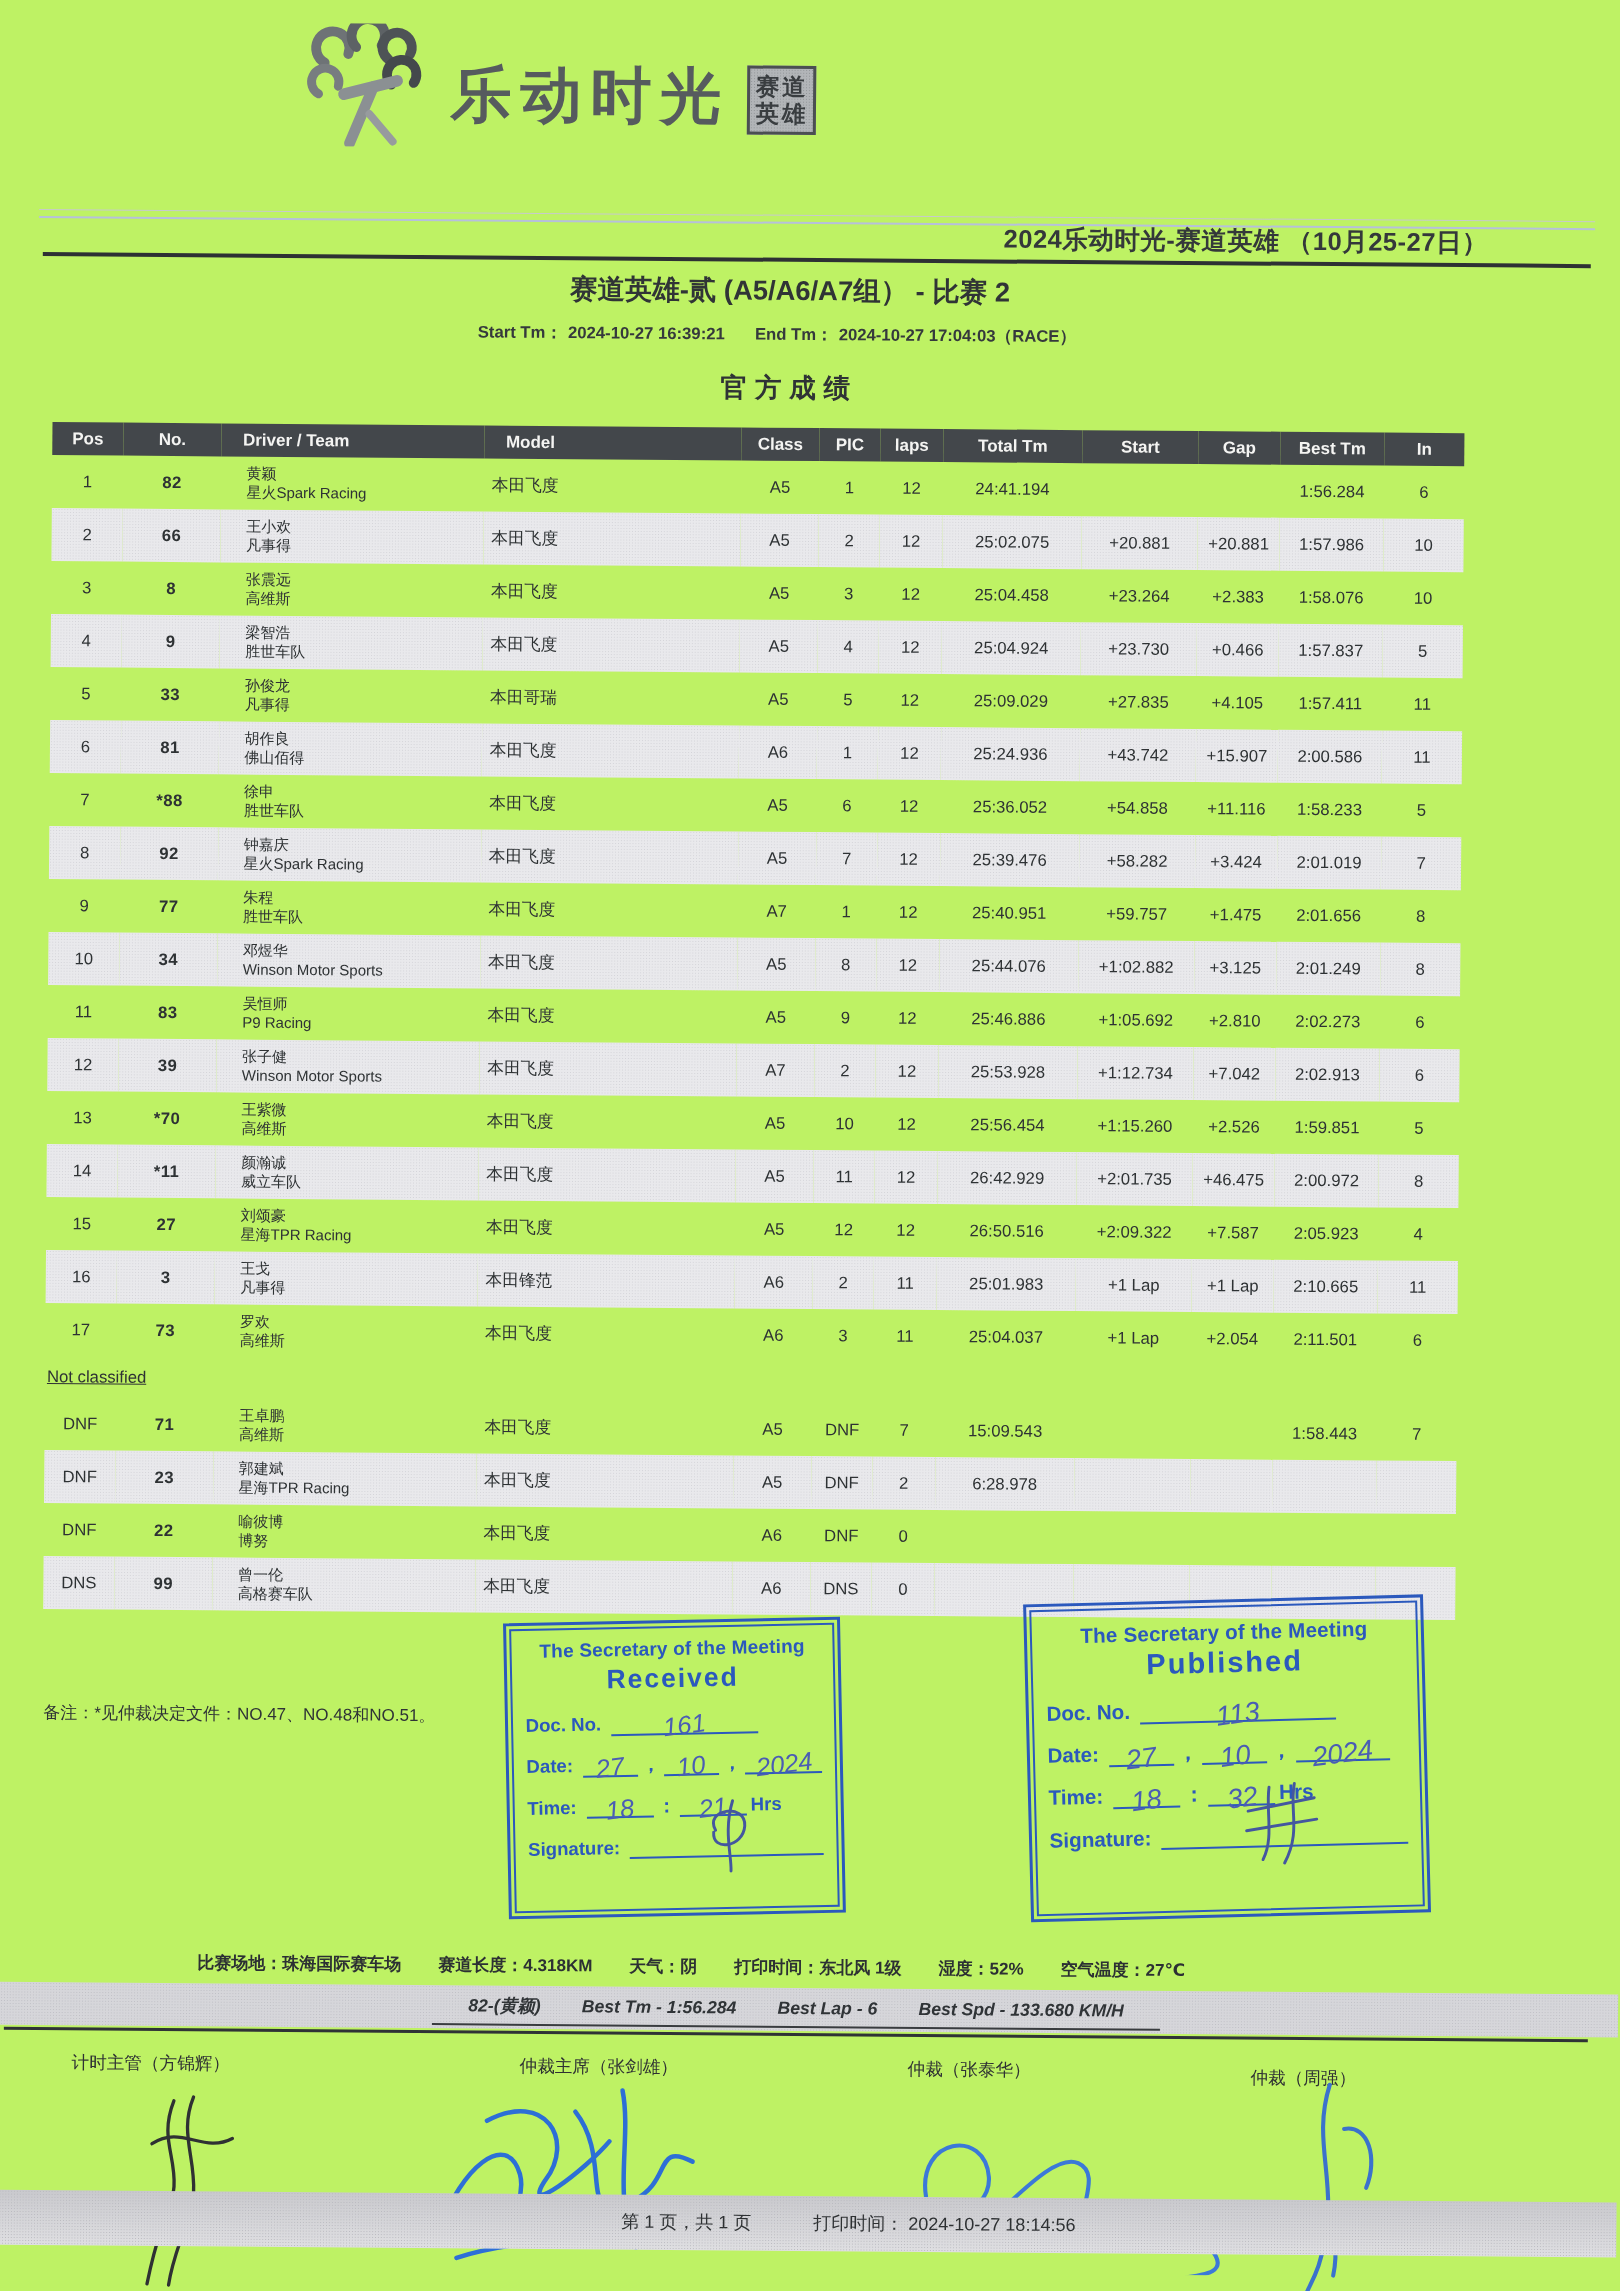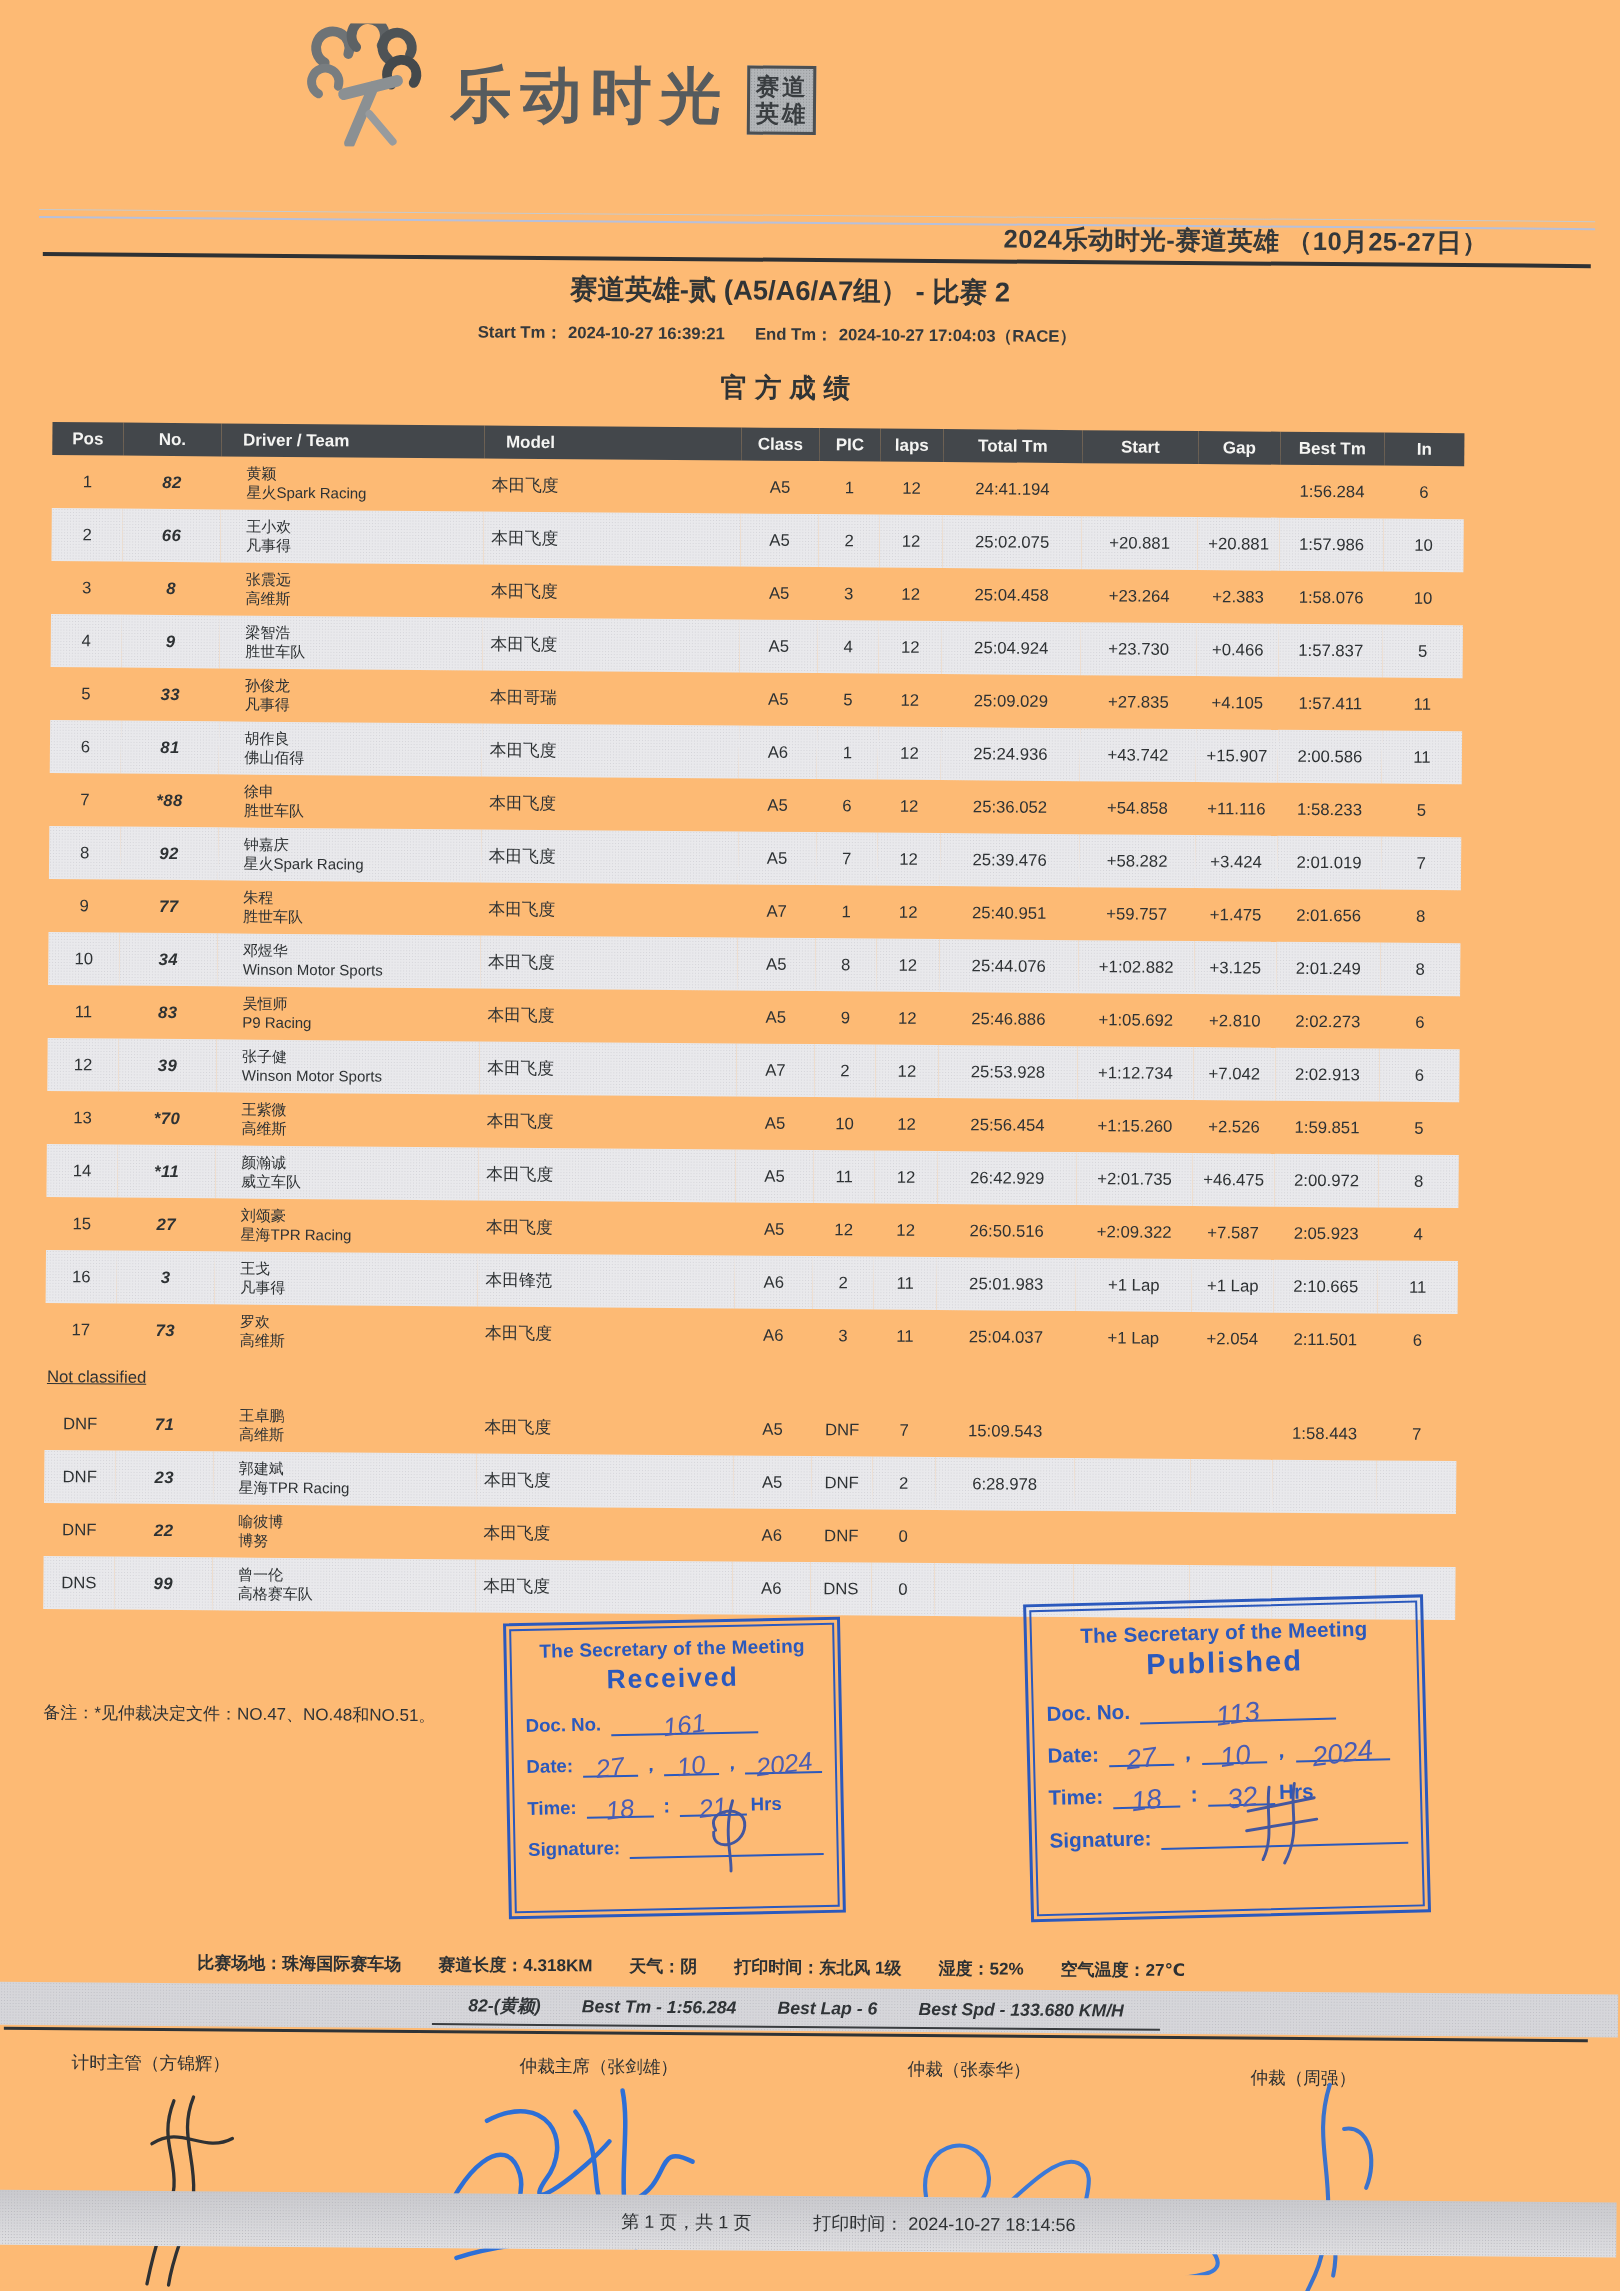--- a/index.html
+++ b/index.html
@@ -1,16 +1,16 @@
 <!DOCTYPE html>
 <html><head>
 <meta charset="utf-8">
 <style>
   html,body{margin:0;padding:0;background:#e9e9e7;}
-  .page{position:relative;width:1620px;height:2292px;background:#fdba74;overflow:hidden;
+  .page{position:relative;width:1620px;height:2292px;background:#bef264;overflow:hidden;
         font-family:"Liberation Sans","DejaVu Sans",sans-serif;color:#2e3234;}
   .sheet{position:absolute;inset:0;transform:rotate(.45deg);transform-origin:810px 235px;}
 
   
   .logo{position:absolute;left:294px;top:27.4px;display:flex;align-items:center;}
   .brand{font-size:61px;font-weight:bold;color:#565b5e;letter-spacing:8.8px;margin-left:13.7px;margin-top:17.6px;}
   .seal{margin-left:17.6px;margin-top:23.5px;width:63px;height:63px;border:3.4px solid #4b4f52;
         background:#b2b5b8;background-image:radial-gradient(#8f9396 0.7px,transparent 0.8px);background-size:2.9px 2.9px;
         display:flex;flex-direction:column;align-items:center;justify-content:center;
         font-size:23.5px;font-weight:bold;color:#393d40;line-height:1.12;letter-spacing:2.9px;}
@@ -26,21 +26,21 @@
   .times-line .tv{margin:0 25.5px 0 5.9px;}
   .results-title{position:absolute;left:0;right:39px;top:370px;text-align:center;font-size:26.5px;font-weight:bold;letter-spacing:7.8px;color:#2f3335;}
 
   
   .results{position:absolute;left:54px;top:428px;width:1411px;border-collapse:collapse;table-layout:fixed;}
   .results thead th{background:#43474b;color:#f4f4f2;font-size:17px;font-weight:bold;height:33px;padding:0;text-align:center;}
   .results thead th.h2,.results thead th.h3{text-align:left;padding-left:21.6px;}
   .results tbody td{height:53px;padding:0;text-align:center;font-size:16.7px;color:#2e3234;vertical-align:middle;}
   tr.shade td{background:#e9e9ec;background-image:radial-gradient(#d3d3d8 0.6px,transparent 0.7px);background-size:2.9px 2.9px;}
   .c-pos{font-size:16px;}
-  .c-no{font-size:20.6px;font-weight:bold;font-style:italic;letter-spacing:0.5px;color:#2c3032;}
+  .c-no{font-size:20.6px;font-weight:bold;letter-spacing:0.5px;color:#2c3032;}
   .c-driver{text-align:left !important;padding-left:25.5px !important;}
   .drv,.team{font-size:15px;line-height:1.25;}
   .c-model{text-align:left !important;padding-left:7.8px !important;font-size:16px;}
   .nc-head{height:41px !important;font-size:16.7px;text-align:left !important;text-decoration:underline;padding-left:2px !important;color:#2f3336;}
 
   
   .remark{position:absolute;left:55px;top:1707px;font-size:17px;color:#2f3336;}
 
   
   .stamp{position:absolute;--blue:#2b59bd;border:3.9px solid var(--blue);color:var(--blue);background:rgba(255,255,255,.0);}

